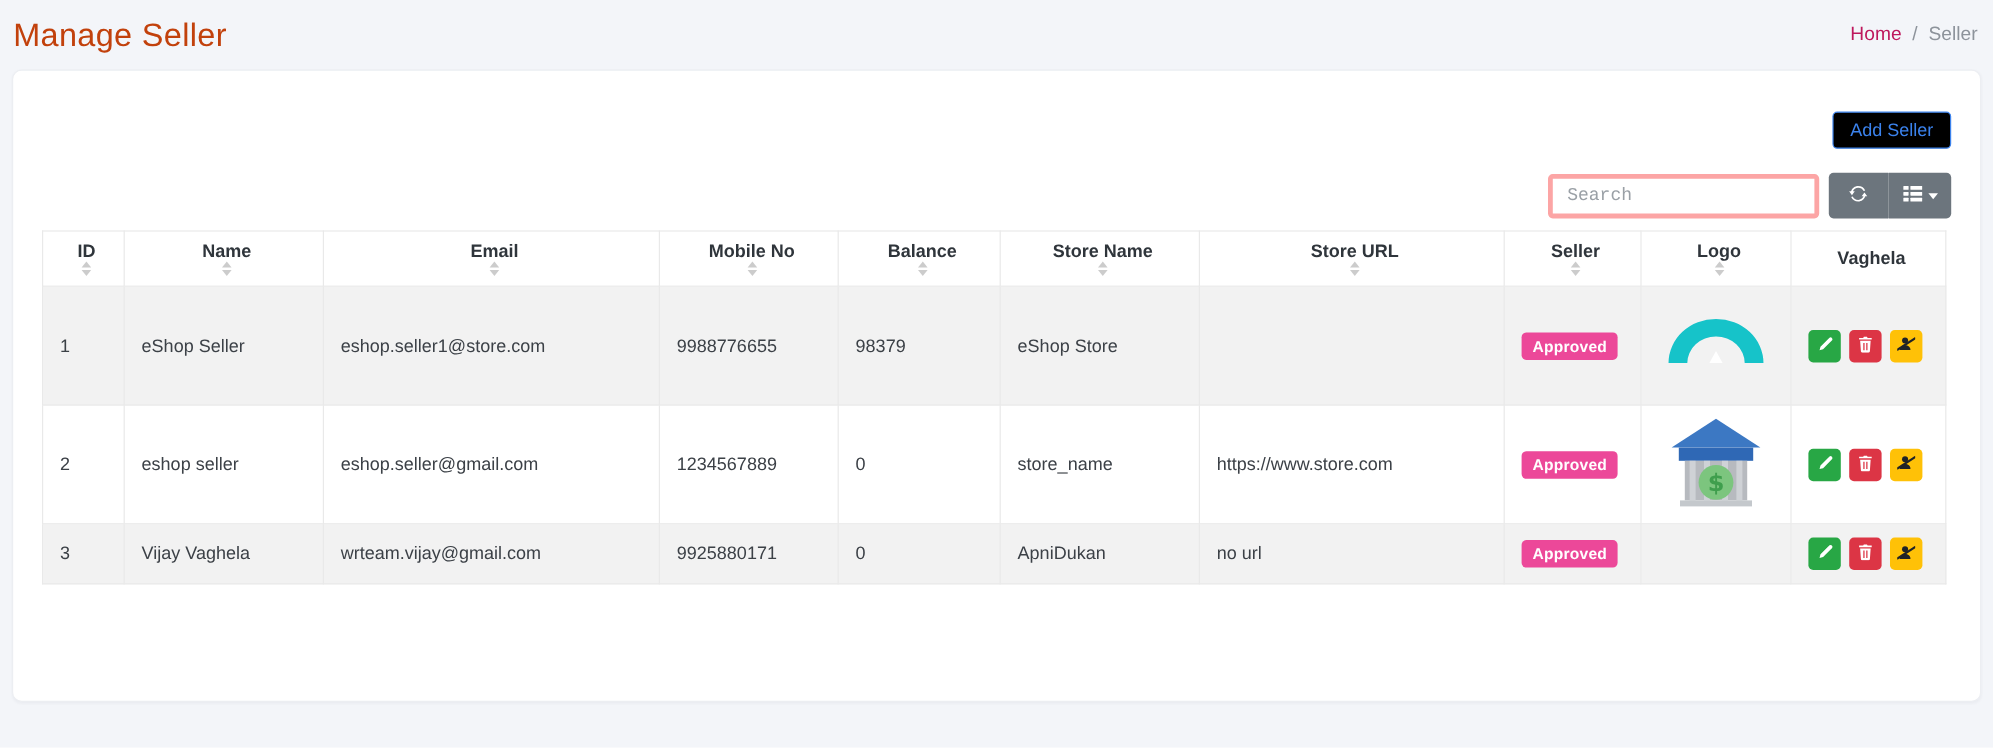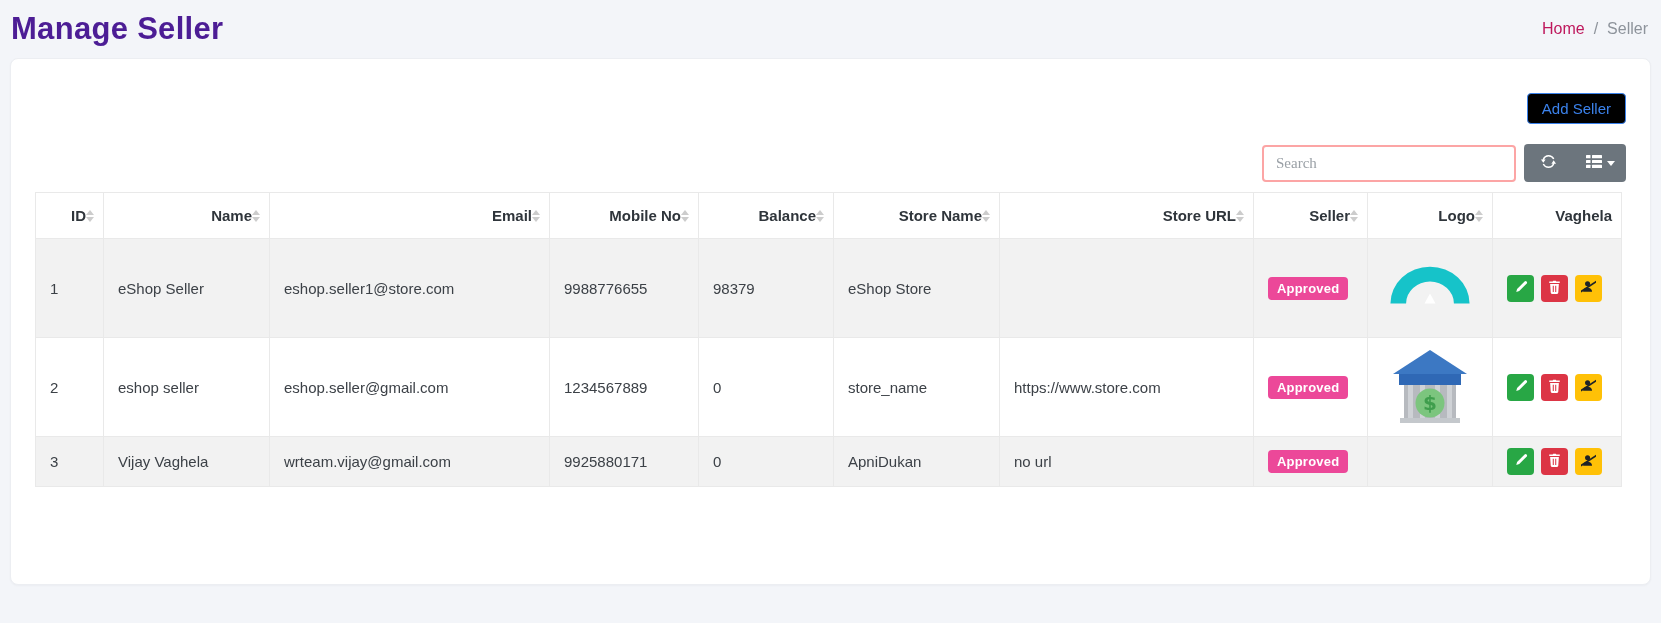--- a/index.html
+++ b/index.html
@@ -6,54 +6,54 @@
   html,body { width: 1661px; height: 623px; }
   body {
     font-family: "Liberation Sans", "DejaVu Sans", sans-serif;
     background: #f3f5f9;
     color: #3c4147;
   }
   .page-header {
     display: flex; justify-content: space-between; align-items: center;
     padding: 14px 13px 14px 11px; height: 58px;
   }
-  .page-title { font-size: 31px; font-weight: 700; color: #4c1d95; letter-spacing: .3px; }
+  .page-title { font-size: 27px; font-weight: 400; color: #c2410c; letter-spacing: .3px; }
   .breadcrumb { font-size: 16px; color: #8d939b; display: flex; gap: 9px; align-items: center; }
   .breadcrumb a { color: #be185d; text-decoration: none; cursor: pointer; }
 
   .card {
     background: #fff; border: 1px solid #eceef2; border-radius: 8px;
     margin: 0 10px; height: 527px; padding: 23px 24px; overflow: hidden;
     box-shadow: 0 1px 2px rgba(40,50,70,.04);
   }
   .add-row { display: flex; justify-content: flex-end; margin-top: 11px; }
   .btn-add {
     background: #000000; color: #3b82ec; border: 1px solid #3b82ec; border-radius: 4px;
     font-size: 15px; padding: 6px 14px; height: 31px; cursor: pointer;
     font-family: inherit;
   }
   .tools-row { display: flex; justify-content: flex-end; align-items: center; margin-top: 20px; gap: 8px; }
   .search-input {
-    width: 254px; height: 37px; border: 2px solid #fca5a5; border-radius: 4px;
-    font-size: 15px; padding: 8px 12px; color: #495057; font-family: Liberation Serif, serif; outline: none;
+    width: 226px; height: 37px; border: 4px solid #fca5a5; border-radius: 4px;
+    font-size: 15px; padding: 8px 12px; color: #495057; font-family: Liberation Mono, monospace; outline: none;
   }
   .search-input::placeholder { color: #9aa0a6; }
   .btn-group { display: flex; }
   .btn-tool {
     background: #6c757d; border: none; width: 50px; height: 38px; cursor: pointer;
     display: flex; align-items: center; justify-content: center; gap: 5px;
   }
   .btn-tool:first-child { border-radius: 4px 0 0 4px; border-right: 1px solid #6c757d; }
   .btn-tool:last-child { border-radius: 0 4px 4px 0; width: 52px; }
   .caret-down { width: 0; height: 0; border-left: 4px solid transparent; border-right: 4px solid transparent; border-top: 5px solid #fff; }
 
   table { border-collapse: collapse; margin-top: 10px; table-layout: fixed; }
   th, td { border: 1px solid #e9e9e9; vertical-align: middle; font-size: 15px; }
   th { background: #fff; color: #2f353b; font-weight: bold; height: 46px; padding: 0; }
-  .th-inner { display: flex; align-items: center; justify-content: flex-end; padding: 0 9px 0 14px; }
+  .th-inner { display: flex; align-items: center; justify-content: flex-start; padding: 0 9px 0 14px; flex-direction: column; }
   td { padding: 8px 14px; color: #3c4147; }
   col.c1{width:68px} col.c2{width:166px} col.c3{width:280px} col.c4{width:149px} col.c5{width:135px}
   col.c6{width:166px} col.c7{width:254px} col.c8{width:114px} col.c9{width:125px} col.c10{width:129px}
   tbody tr:nth-child(odd) td { background: #f2f2f2; }
   tbody tr:nth-child(1) { height: 99px; }
   tbody tr:nth-child(2) { height: 99px; }
   tbody tr:nth-child(3) { height: 50px; }
 
   .sort-icon { display: inline-flex; flex-direction: column; gap: 2px; cursor: pointer; }
   .sort-icon .up { width:0;height:0;border-left:4px solid transparent;border-right:4px solid transparent;border-bottom:5px solid #ccc; }

